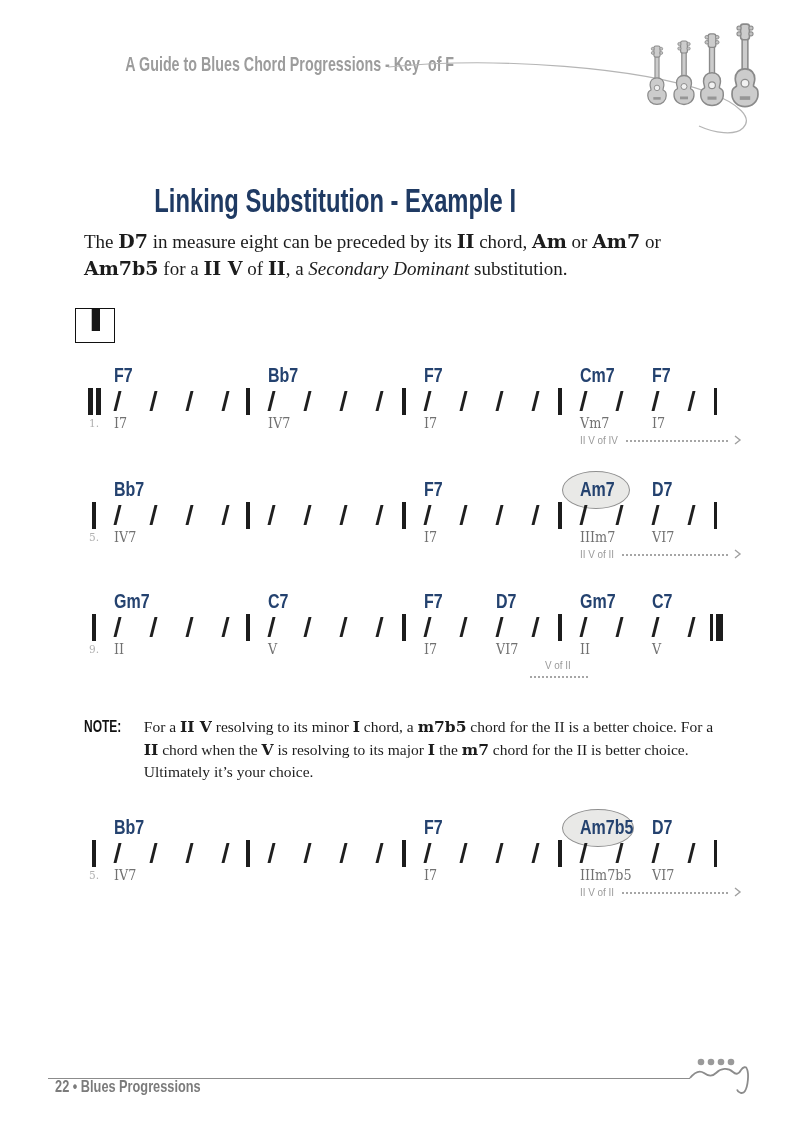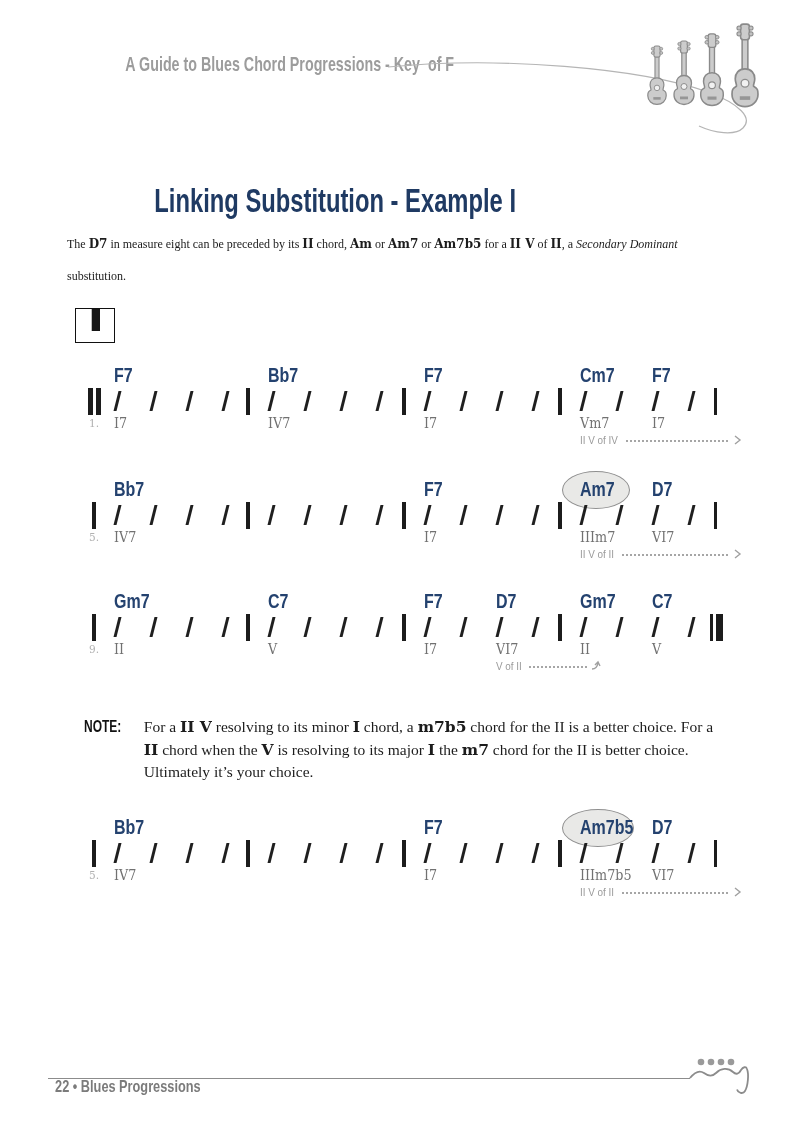--- a/index.html
+++ b/index.html
@@ -6,21 +6,21 @@
   body{width:794px;height:1123px;position:relative;font-family:"Liberation Serif",serif;color:#1c1c1c;overflow:hidden;}
 
   
   .hdr-title{position:absolute;left:48px;top:52px;font-family:"Liberation Sans",sans-serif;
     font-weight:bold;font-size:21px;color:#9c9c9c;white-space:pre;transform:scaleX(0.68);}
   .hdr-art{position:absolute;left:0;top:0;}
 
   
   .sec-title{position:absolute;left:84px;top:182px;font-family:"Liberation Sans",sans-serif;
     font-weight:bold;font-size:33px;color:#1f3a63;white-space:pre;transform:scaleX(0.72);}
-  .intro{position:absolute;left:67px;top:228px;width:622px;font-size:12px;line-height:32px;}
+  .intro{position:absolute;left:84px;top:228px;width:622px;font-size:19px;line-height:26px;}
   b.slab{font-family:"DejaVu Serif",serif;font-weight:bold;}
 
   
   .roman-box{position:absolute;left:75px;top:308px;width:38px;height:33px;border:1.6px solid #111;
     background:#fff;display:flex;align-items:center;justify-content:center;}
   .roman-box .bar{width:8px;height:22px;background:#161616;border-left:1px solid #bdbdbd;}
 
   
   .system{position:absolute;left:88px;width:648px;height:88px;}
   .sys0{top:364px}.sys1{top:478px}.sys2{top:590px}.sys3{top:816px}
@@ -220,21 +220,21 @@
     </div>
     <div class="row numerals">
       <div class="numeral" style="left: 26px;">II</div>
       <div class="numeral" style="left: 180px;">V</div>
       <div class="numeral" style="left: 336px;">I7</div>
       <div class="numeral" style="left: 408px;">VI7</div>
       <div class="numeral" style="left: 492px;">II</div>
       <div class="numeral" style="left: 564px;">V</div>
       <div class="mnum">9.</div>
     </div>
-    <div class="annot hook" style="left: 408px;">
+    <div class="annot hook" style="left: 408px; flex-direction: column;">
       <div class="atext">V of II</div>
       <div class="dots"></div>
       <svg width="10" height="12">
         <path d="M1,9 Q6,9 7,3 M4,5 L7,2 L9,6" fill="none" stroke="#a0a0a0" stroke-width="1.4"></path>
       </svg>
     </div>
   </div>
 <div class="system sys3">
     <div class="row chords">
       <div class="chord" style="left: 26px;">Bb7</div>

